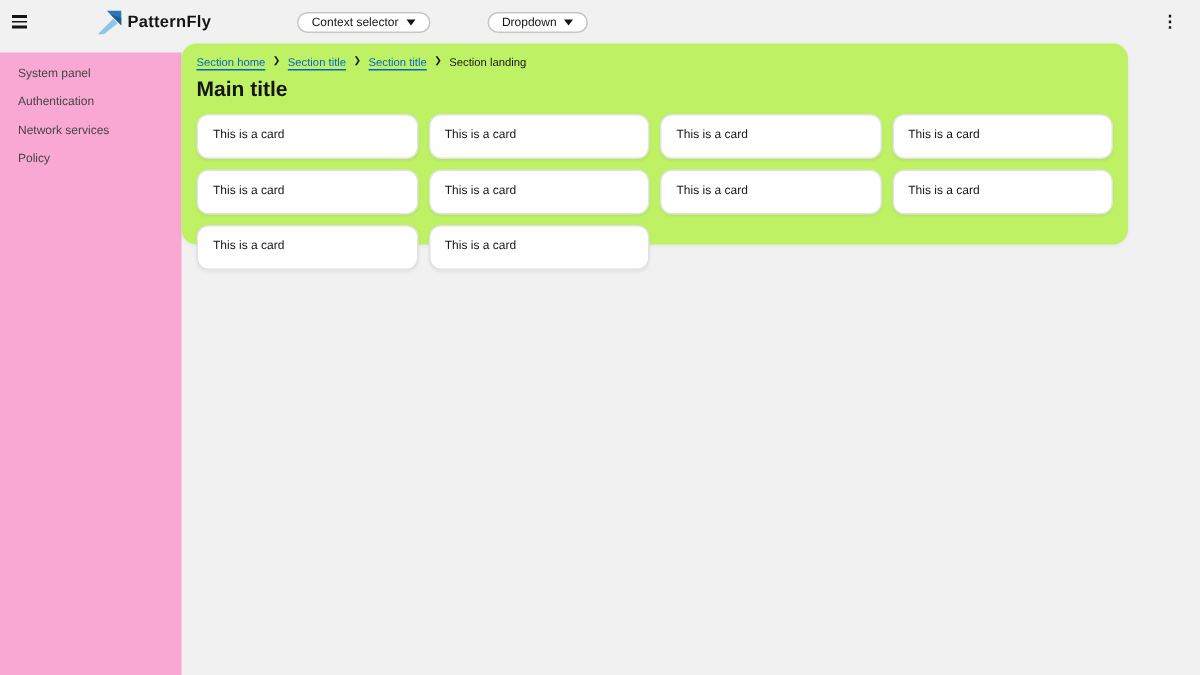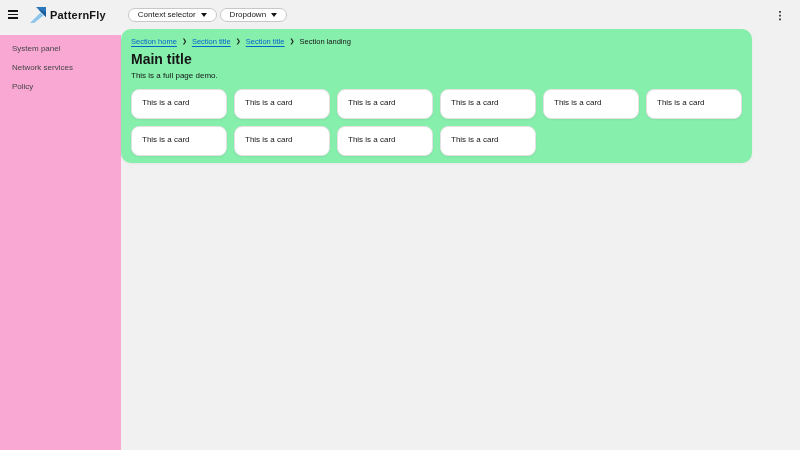--- a/index.html
+++ b/index.html
@@ -6,21 +6,21 @@
   html,body { width:800px; height:450px; overflow:hidden; }
   body {
     background:#f1f1f1;
     font-family:"Liberation Sans","DejaVu Sans",sans-serif;
     color:#151515;
     position:relative;
   }
   
   .masthead {
     position:absolute; top:0; left:0; width:800px; height:29px;
-    display:flex; align-items:center; background:#f1f1f1;
+    display:flex; align-items:center; background:#f1f1f1;gap:35px;
   }
   .nav-toggle {
     width:26px; height:29px; display:flex; align-items:center; justify-content:center;
     background:transparent; border:none; cursor:pointer;
   }
   .hamburger { display:flex; flex-direction:column; gap:2px; }
   .hamburger i { display:block; width:10px; height:1.5px; background:#151515; }
   .brand { display:flex; align-items:center; gap:4px; margin-left:4px; }
   .brand-logo { width:16px; height:16px; display:block; }
   .brand-name { font-size:11px; font-weight:700; letter-spacing:0.2px; color:#151515; }
@@ -51,36 +51,36 @@
     padding-left:10px; font-size:8px; color:#454545;
     border-left:2px solid transparent; border-radius:0 8px 8px 0;
     cursor:pointer; white-space:nowrap;
   }
   .nav-item.active {
     background:#ffffff; border-left-color:#0066cc; color:#151515;
   }
   
   .panel {
     position:absolute; left:121px; top:29px; width:631px; height:134px;
-    background:#86efac; border-radius:10px;
+    background:#bef264; border-radius:10px;
     box-shadow:0 1px 3px rgba(0,0,0,0.05);
     padding:8px 10px 6px 10px;
   }
   .breadcrumb { display:flex; align-items:center; gap:5px; height:8px; }
   .bc-link {
     font-size:7.5px; color:#0066cc; text-decoration:underline;
     text-decoration-thickness:0.5px; text-underline-offset:1.5px; cursor:pointer;
   }
   .bc-sep { font-size:6px; color:#151515; line-height:8px; }
   .bc-current { font-size:7.5px; color:#151515; }
   .page-title { font-size:14px; font-weight:700; margin-top:6px; color:#151515; }
   .page-subtitle { font-size:8px; margin-top:4px; color:#151515; }
   .card-grid {
     margin-top:9px;
-    display:grid; grid-template-columns:repeat(6,1fr);
+    display:grid; grid-template-columns:repeat(4,1fr);
     column-gap:7px; row-gap:7px;
   }
   .card {
     height:30px; background:#ffffff;
     border:1px solid #e2e2e2; border-radius:8px;
     box-shadow:0 1px 2px rgba(0,0,0,0.06);
     padding:8px 0 0 10px; font-size:8px; color:#151515;
   }
 </style>
 </head>
@@ -110,38 +110,38 @@
     <span>Dropdown</span>
     <span class="caret"></span>
   </button>
   <button class="kebab-btn">
     <span>⋮</span>
   </button>
 </header>
 
 <nav class="sidebar">
   <div class="nav-item">System panel</div>
+  <div class="nav-item">Authentication</div>
   <div class="nav-item">Network services</div>
   <div class="nav-item">Policy</div>
 </nav>
 
 <main class="panel">
 
   <nav class="breadcrumb">
     <a class="bc-link">Section home</a>
     <span class="bc-sep">❯</span>
     <a class="bc-link">Section title</a>
     <span class="bc-sep">❯</span>
     <a class="bc-link">Section title</a>
     <span class="bc-sep">❯</span>
     <span class="bc-current">Section landing</span>
   </nav>
 
   <h1 class="page-title">Main title</h1>
-  <p class="page-subtitle">This is a full page demo.</p>
 
   <div class="card-grid">
     <div class="card"><span>This is a card</span></div>
     <div class="card"><span>This is a card</span></div>
     <div class="card"><span>This is a card</span></div>
     <div class="card"><span>This is a card</span></div>
     <div class="card"><span>This is a card</span></div>
     <div class="card"><span>This is a card</span></div>
     <div class="card"><span>This is a card</span></div>
     <div class="card"><span>This is a card</span></div>

